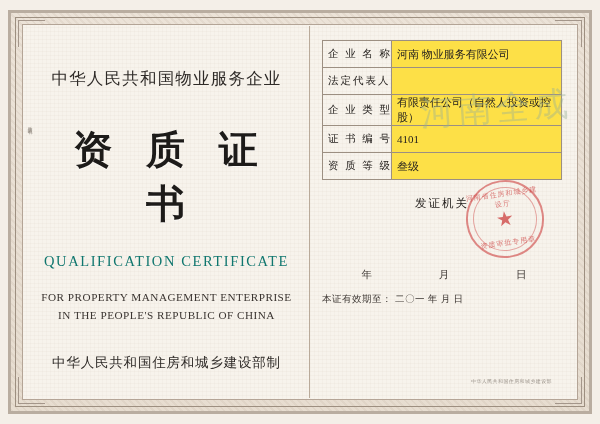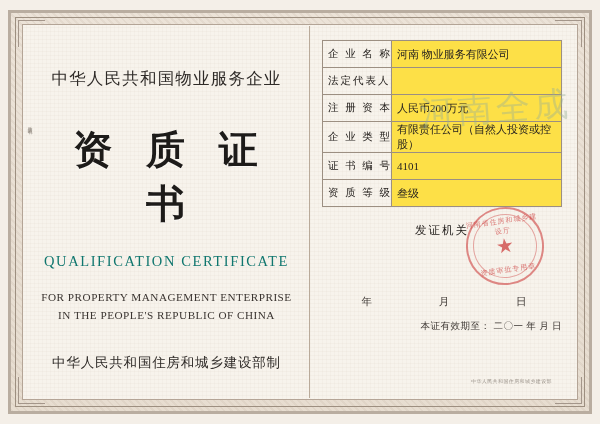--- a/index.html
+++ b/index.html
@@ -175,21 +175,21 @@
     display: flex;
     justify-content: space-around;
   }
   .valid-line {
     position: absolute;
     left: 0; right: 0;
     bottom: 10px;
     font-family: "Liberation Serif", serif;
     font-size: 9.5px;
     color: #3a3430;
-    text-align: right;
+    text-align: left;
     letter-spacing: .5px;
   }
   
   .seal {
     position: absolute;
     right: 18px;
     bottom: 58px;
     width: 74px; height: 74px;
     border-radius: 50%;
     border: 2.5px solid rgba(200,40,40,.62);
@@ -294,24 +294,20 @@
         <tbody>
           <tr>
             <td class="lbl">企 业 名 称</td>
             <td class="val">河南      物业服务有限公司</td>
           </tr>
           <tr>
             <td class="lbl">法定代表人</td>
             <td class="val"></td>
           </tr>
           <tr>
-            <td class="lbl">注 册 资 本</td>
-            <td class="val">人民币200万元</td>
-          </tr>
-          <tr>
             <td class="lbl">企 业 类 型</td>
             <td class="val">有限责任公司（自然人投资或控股）</td>
           </tr>
           <tr>
             <td class="lbl">证 书 编 号</td>
             <td class="val">4101</td>
           </tr>
           <tr>
             <td class="lbl">资 质 等 级</td>
             <td class="val">叁级</td>

